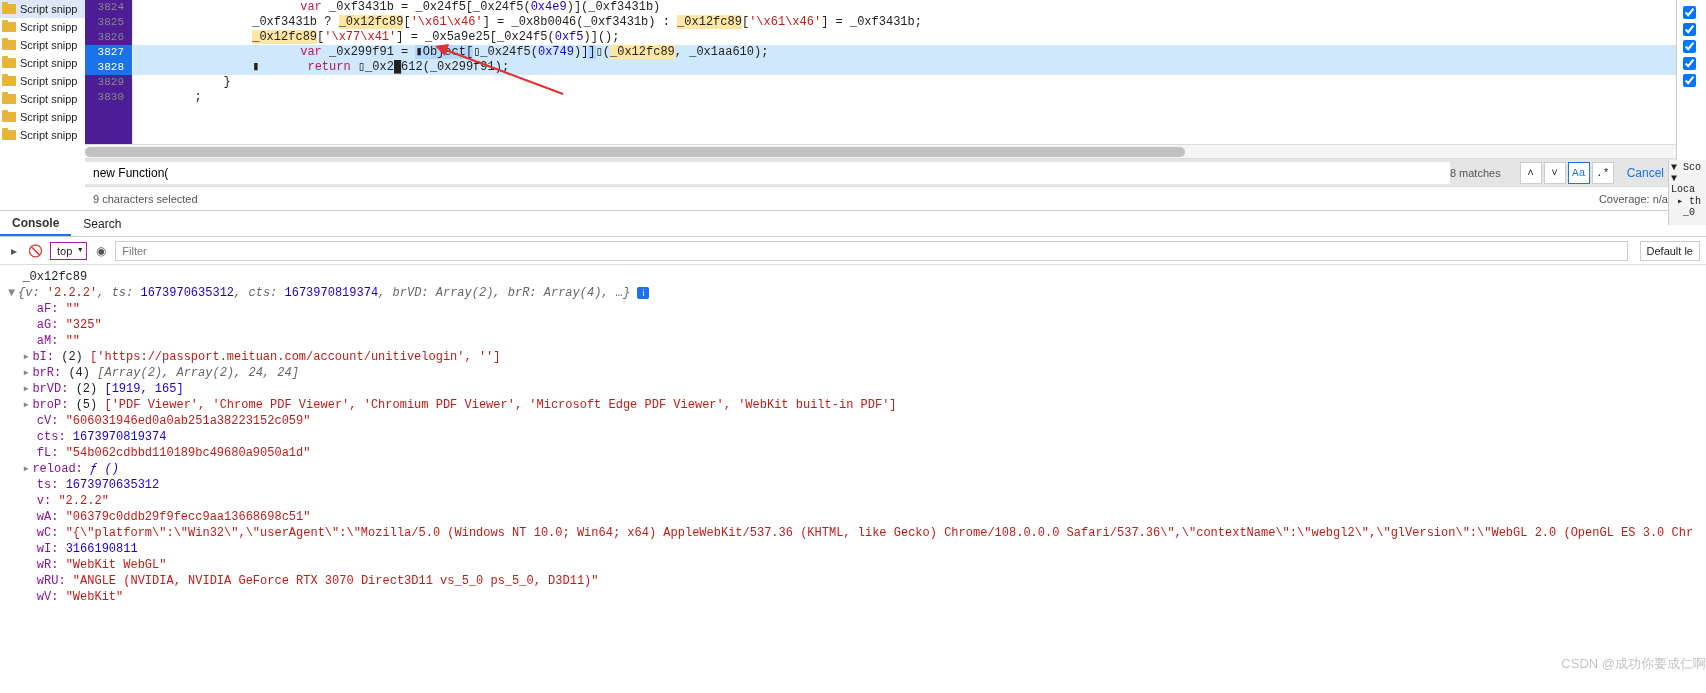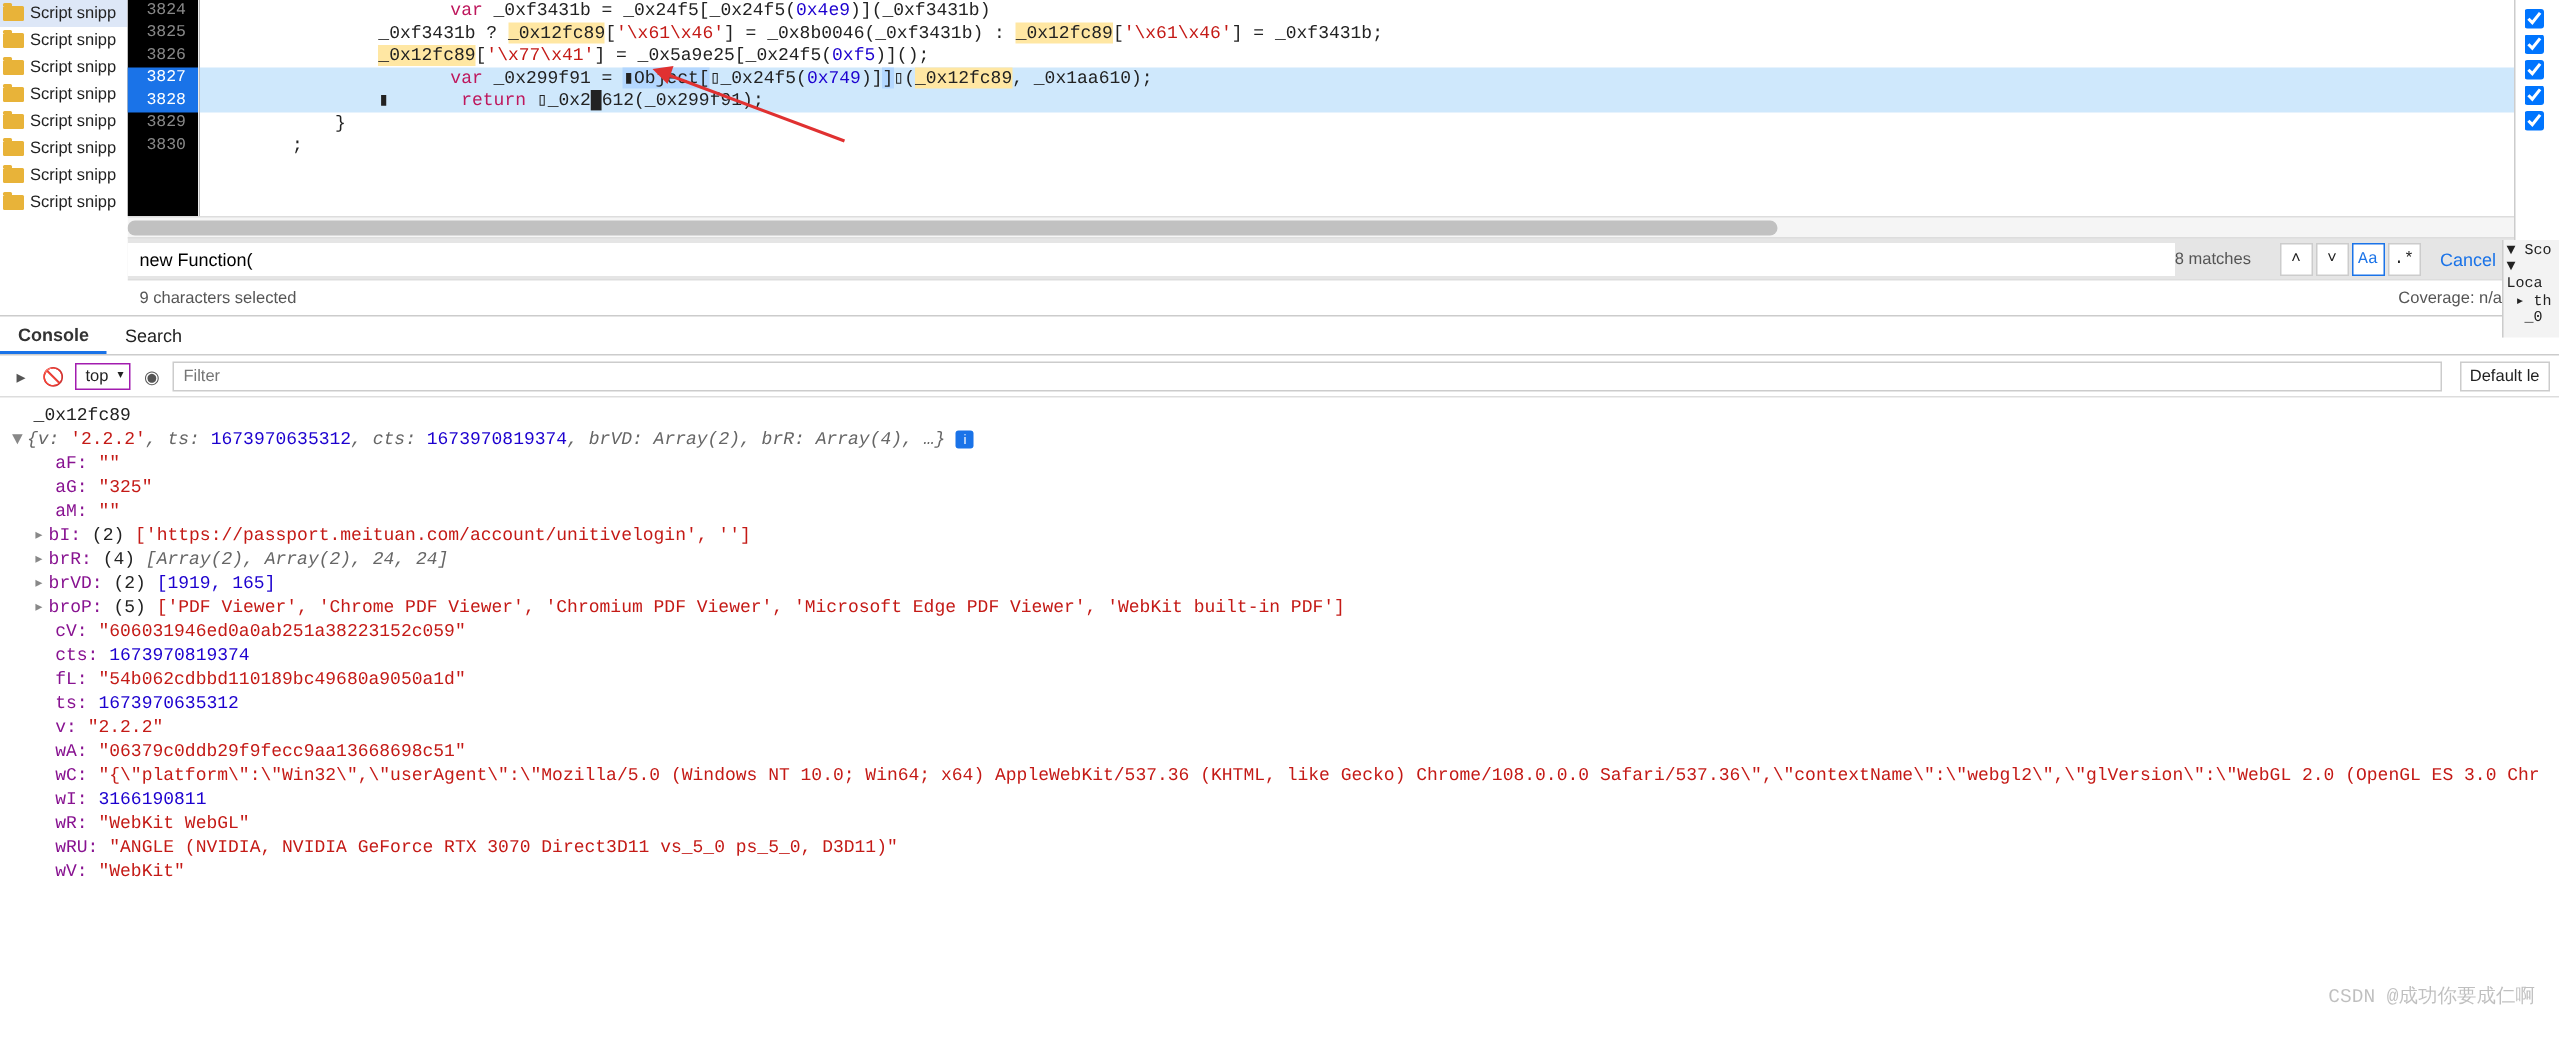--- a/index.html
+++ b/index.html
@@ -5,21 +5,21 @@
 * { margin: 0; padding: 0; box-sizing: border-box; }
 body { font-family: Consolas, "Courier New", monospace; font-size: 12px; color: #222; background: #fff; overflow: hidden; }
 .root { display: flex; flex-direction: column; width: 1706px; height: 693px; }
 .top { display: flex; height: 211px; border-bottom: 1px solid #ccc; }
 .sidebar { width: 85px; background: #fff; overflow: hidden; }
 .sidebar-item { display: flex; align-items: center; height: 18px; padding-left: 2px; font-family: -apple-system, sans-serif; font-size: 11px; white-space: nowrap; }
 .folder-icon { width: 14px; height: 10px; background: #e8b339; border-radius: 1px; margin-right: 4px; position: relative; flex-shrink: 0; }
 .folder-icon::before { content: ""; position: absolute; top: -2px; left: 0; width: 6px; height: 2px; background: #e8b339; border-radius: 1px 1px 0 0; }
 .editor-col { flex: 1; display: flex; flex-direction: column; overflow: hidden; }
 .editor-area { flex: 1; display: flex; overflow: hidden; position: relative; }
-.gutter { width: 48px; background: #000000; text-align: right; padding-right: 8px; color: #888; font-size: 11px; border-right: 1px solid #eee; }
+.gutter { width: 48px; background: #4c1d95; text-align: right; padding-right: 8px; color: #888; font-size: 11px; border-right: 1px solid #eee; }
 .gutter .ln { height: 15px; line-height: 15px; }
 .gutter .hl { background: #1a73e8; color: #fff; margin-right: -8px; padding-right: 8px; }
 .code { flex: 1; font-size: 12px; overflow: hidden; position: relative; }
 .code-line { height: 15px; line-height: 15px; white-space: pre; padding-left: 4px; }
 .code-line.hl { background: #cfe8fc; }
 .kw { color: #be185d; margin-left: 48px; }
 .num { color: #1c00cf; }
 .str { color: #c41a16; }
 .hlbox { background: #ffe7a3; }
 .sel { background: #b3d7ff; }
@@ -46,21 +46,21 @@
 .obj-line { white-space: pre; }
 .prop { color: #881391; }
 .strv { color: #c41a16; }
 .numv { color: #1c00cf; }
 .grayv { color: #666; font-style: italic; }
 .funcv { color: #1c00cf; font-style: italic; }
 .tri { color: #888; display: inline-block; width: 10px; }
 .info-icon { display: inline-block; width: 12px; height: 12px; background: #1a73e8; color: #fff; border-radius: 2px; font-size: 9px; text-align: center; line-height: 12px; font-family: sans-serif; }
 .right-strip { width: 30px; border-left: 1px solid #ccc; background: #fff; padding-top: 2px; }
 .chk { display: block; margin: 4px 6px; }
-.watermark { position: fixed; right: 16px; bottom: 20px; font-family: Liberation Mono, monospace; font-size: 13px; color: rgba(0,0,0,0.25); margin-left: 12px; }
+.watermark { position: fixed; right: 0; bottom: 20px; font-family: Liberation Sans, sans-serif; font-size: 13px; color: rgba(0,0,0,0.25); margin-left: 12px; }
 .cut { position: absolute; right: 0; top: 160px; width: 38px; border-left: 1px solid #ccc; height: 65px; background: #f3f3f3; font-size: 10px; padding: 2px; }
 </style>
 </head>
 <body>
 
 <div class="root">
   <div class="top">
     <div class="sidebar">
       <div class="sidebar-item" style="background:#dde7f7">
           <span class="folder-icon"></span>
@@ -170,20 +170,21 @@
 <div class="obj-line">    <span class="prop">aF:</span> <span class="strv">""</span></div>
 <div class="obj-line">    <span class="prop">aG:</span> <span class="strv">"325"</span></div>
 <div class="obj-line">    <span class="prop">aM:</span> <span class="strv">""</span></div>
 <div class="obj-line">  <span class="tri">▸</span><span class="prop">bI:</span> <span>(2)</span> <span class="strv">['https://passport.meituan.com/account/unitivelogin', '']</span></div>
 <div class="obj-line">  <span class="tri">▸</span><span class="prop">brR:</span> <span>(4)</span> <span class="grayv">[Array(2), Array(2), 24, 24]</span></div>
 <div class="obj-line">  <span class="tri">▸</span><span class="prop">brVD:</span> <span>(2)</span> <span class="numv">[1919, 165]</span></div>
 <div class="obj-line">  <span class="tri">▸</span><span class="prop">broP:</span> <span>(5)</span> <span class="strv">['PDF Viewer', 'Chrome PDF Viewer', 'Chromium PDF Viewer', 'Microsoft Edge PDF Viewer', 'WebKit built-in PDF']</span></div>
 <div class="obj-line">    <span class="prop">cV:</span> <span class="strv">"606031946ed0a0ab251a38223152c059"</span></div>
 <div class="obj-line">    <span class="prop">cts:</span> <span class="numv">1673970819374</span></div>
 <div class="obj-line">    <span class="prop">fL:</span> <span class="strv">"54b062cdbbd110189bc49680a9050a1d"</span></div>
+<div class="obj-line">  <span class="tri">▸</span><span class="prop">reload:</span> <span class="funcv">ƒ ()</span></div>
 <div class="obj-line">    <span class="prop">ts:</span> <span class="numv">1673970635312</span></div>
 <div class="obj-line">    <span class="prop">v:</span> <span class="strv">"2.2.2"</span></div>
 <div class="obj-line">    <span class="prop">wA:</span> <span class="strv">"06379c0ddb29f9fecc9aa13668698c51"</span></div>
 <div class="obj-line">    <span class="prop">wC:</span> <span class="strv">"{\"platform\":\"Win32\",\"userAgent\":\"Mozilla/5.0 (Windows NT 10.0; Win64; x64) AppleWebKit/537.36 (KHTML, like Gecko) Chrome/108.0.0.0 Safari/537.36\",\"contextName\":\"webgl2\",\"glVersion\":\"WebGL 2.0 (OpenGL ES 3.0 Chr</span></div>
 <div class="obj-line">    <span class="prop">wI:</span> <span class="numv">3166190811</span></div>
 <div class="obj-line">    <span class="prop">wR:</span> <span class="strv">"WebKit WebGL"</span></div>
 <div class="obj-line">    <span class="prop">wRU:</span> <span class="strv">"ANGLE (NVIDIA, NVIDIA GeForce RTX 3070 Direct3D11 vs_5_0 ps_5_0, D3D11)"</span></div>
 <div class="obj-line">    <span class="prop">wV:</span> <span class="strv">"WebKit"</span></div>
   </div>
 </div>

